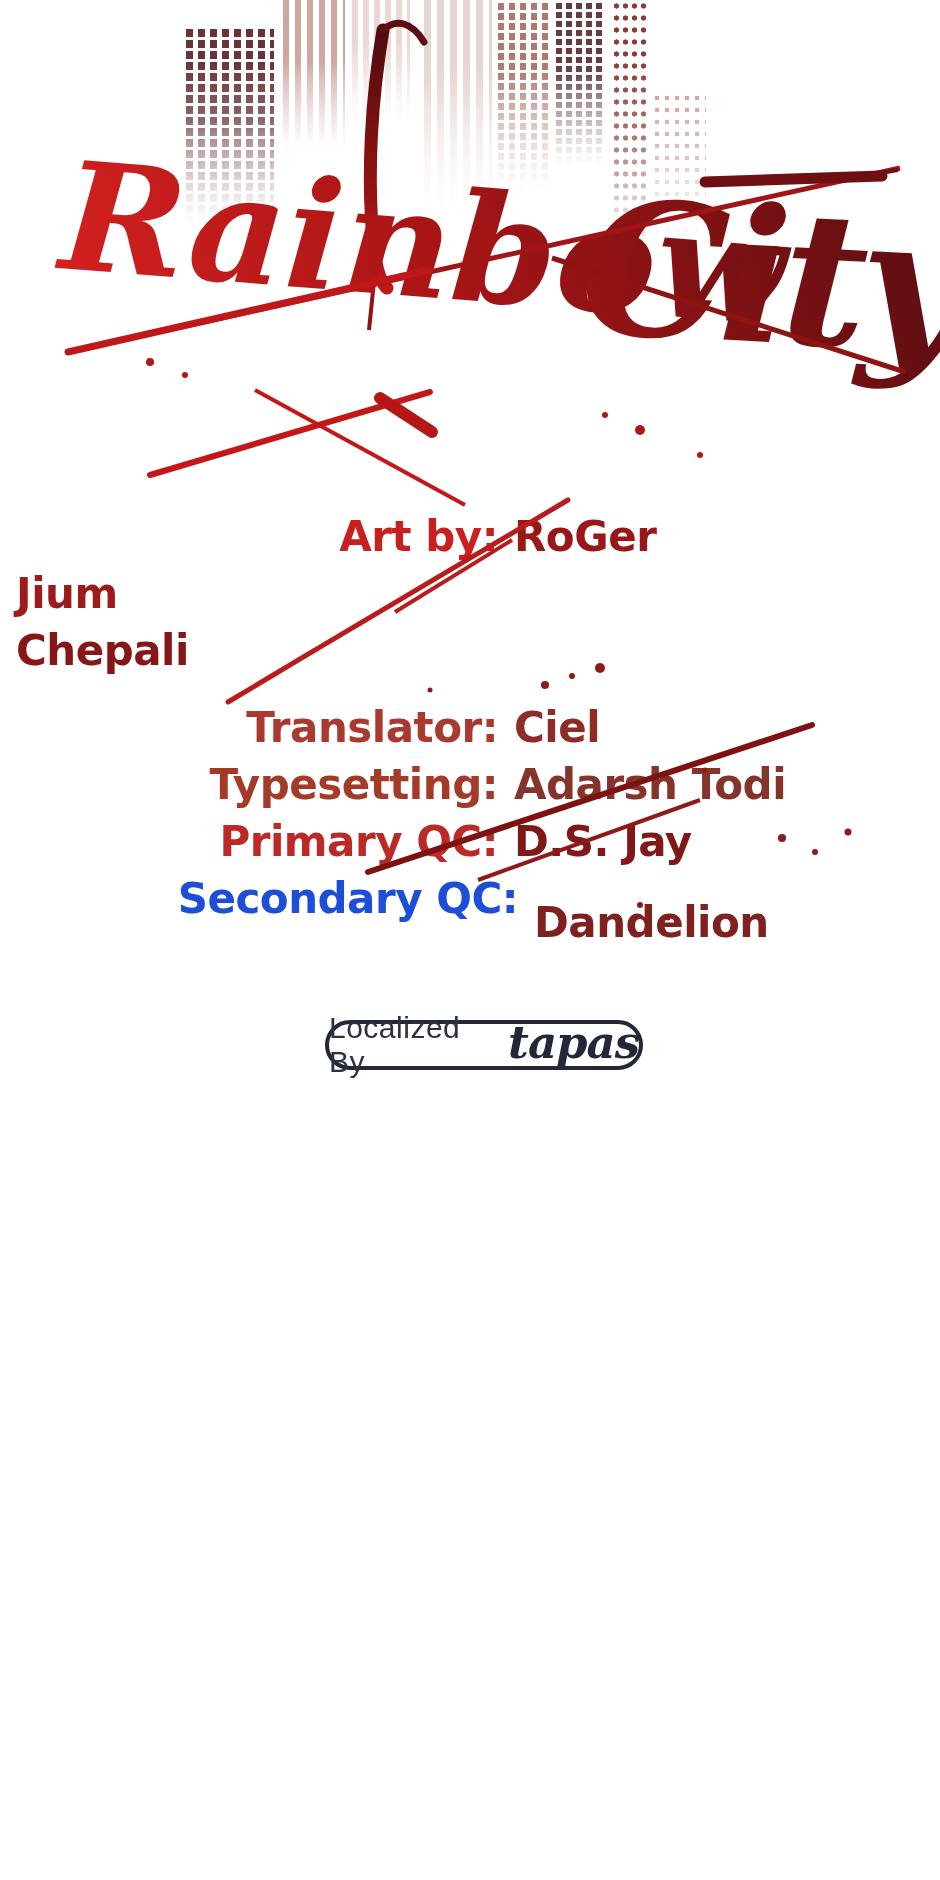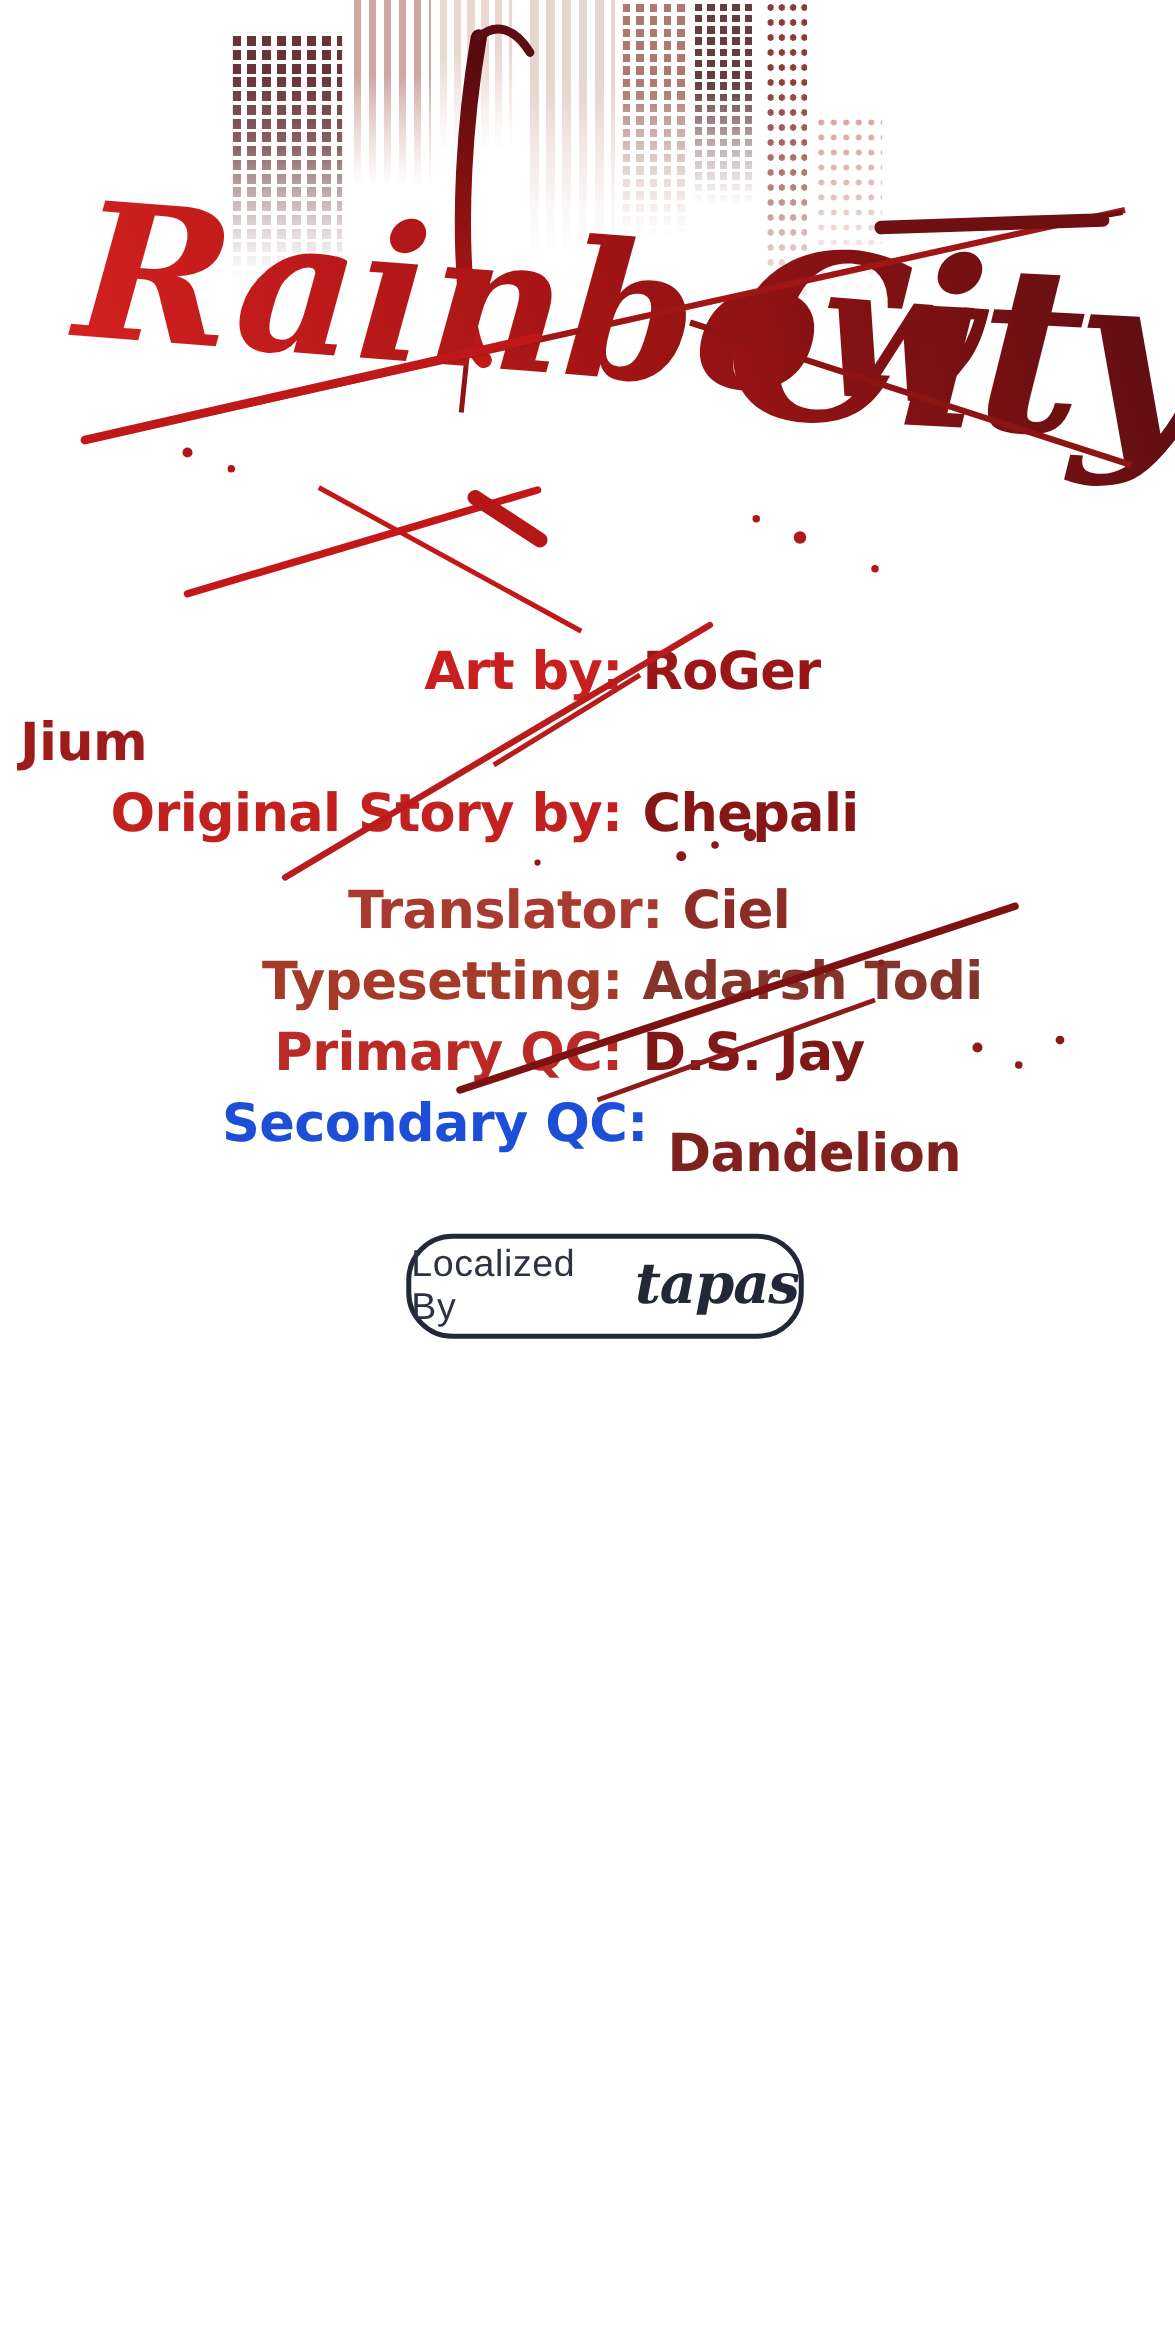--- a/index.html
+++ b/index.html
@@ -62,21 +62,21 @@
 
   
   .credits{position:absolute;left:0;top:508px;width:940px;}
   .cgroup{margin-bottom:20px;}
   .crow{display:flex;align-items:center;height:57px;
         font-weight:bold;font-size:42px;letter-spacing:-0.5px;}
   .clabel{width:498px;text-align:right;white-space:pre;}
   .cvalue{margin-left:16px;white-space:pre;}
 
   
-  .badge{position:absolute;left:325px;top:987px;width:318px;height:84px;
+  .badge{position:absolute;left:325px;top:1020px;width:318px;height:50px;
          box-sizing:border-box;border:4px solid #232838;border-radius:37px;
          background:#fff;display:flex;align-items:center;justify-content:center;
          gap:13px;cursor:pointer;}
   .badge-prefix{font-family:"Liberation Sans",sans-serif;font-size:30px;
                 letter-spacing:.5px;color:#2d3242;}
   .badge-brand{font-family:"DejaVu Serif",serif;font-style:italic;font-weight:bold;
                font-size:45px;letter-spacing:-1px;color:#232838;line-height:1;
                transform:translateY(-3px);}
 </style>
 </head>
@@ -135,27 +135,26 @@
   <div class="credits" id="credits">
       <div class="cgroup">
         <div class="crow">
           <span class="clabel" style="color: rgb(200, 32, 30);">Art by:</span>
           <span class="cvalue" style="color: rgb(154, 23, 23);">RoGer</span>
         </div>
         <div class="crow">
           <span class="cvalue" style="color: rgb(158, 27, 27);">Jium</span>
         </div>
         <div class="crow">
-          <span class="clabel" style="color: rgb(195, 32, 32);">Original Story by:</span>
           <span class="cvalue" style="color: rgb(135, 22, 22);">Chepali</span>
         </div>
       </div>
       <div class="cgroup">
         <div class="crow">
-          <span class="clabel" style="color: rgb(169, 58, 48); margin-left: 32px;">Translator:</span>
+          <span class="clabel" style="color: rgb(169, 58, 48);">Translator:</span>
           <span class="cvalue" style="color: rgb(141, 45, 38);">Ciel</span>
         </div>
         <div class="crow">
           <span class="clabel" style="color: rgb(164, 59, 40);">Typesetting:</span>
           <span class="cvalue" style="color: rgb(132, 52, 42);">Adarsh Todi</span>
         </div>
         <div class="crow">
           <span class="clabel" style="color: rgb(188, 42, 40);">Primary QC:</span>
           <span class="cvalue" style="color: rgb(127, 24, 23);">D.S. Jay</span>
         </div>

